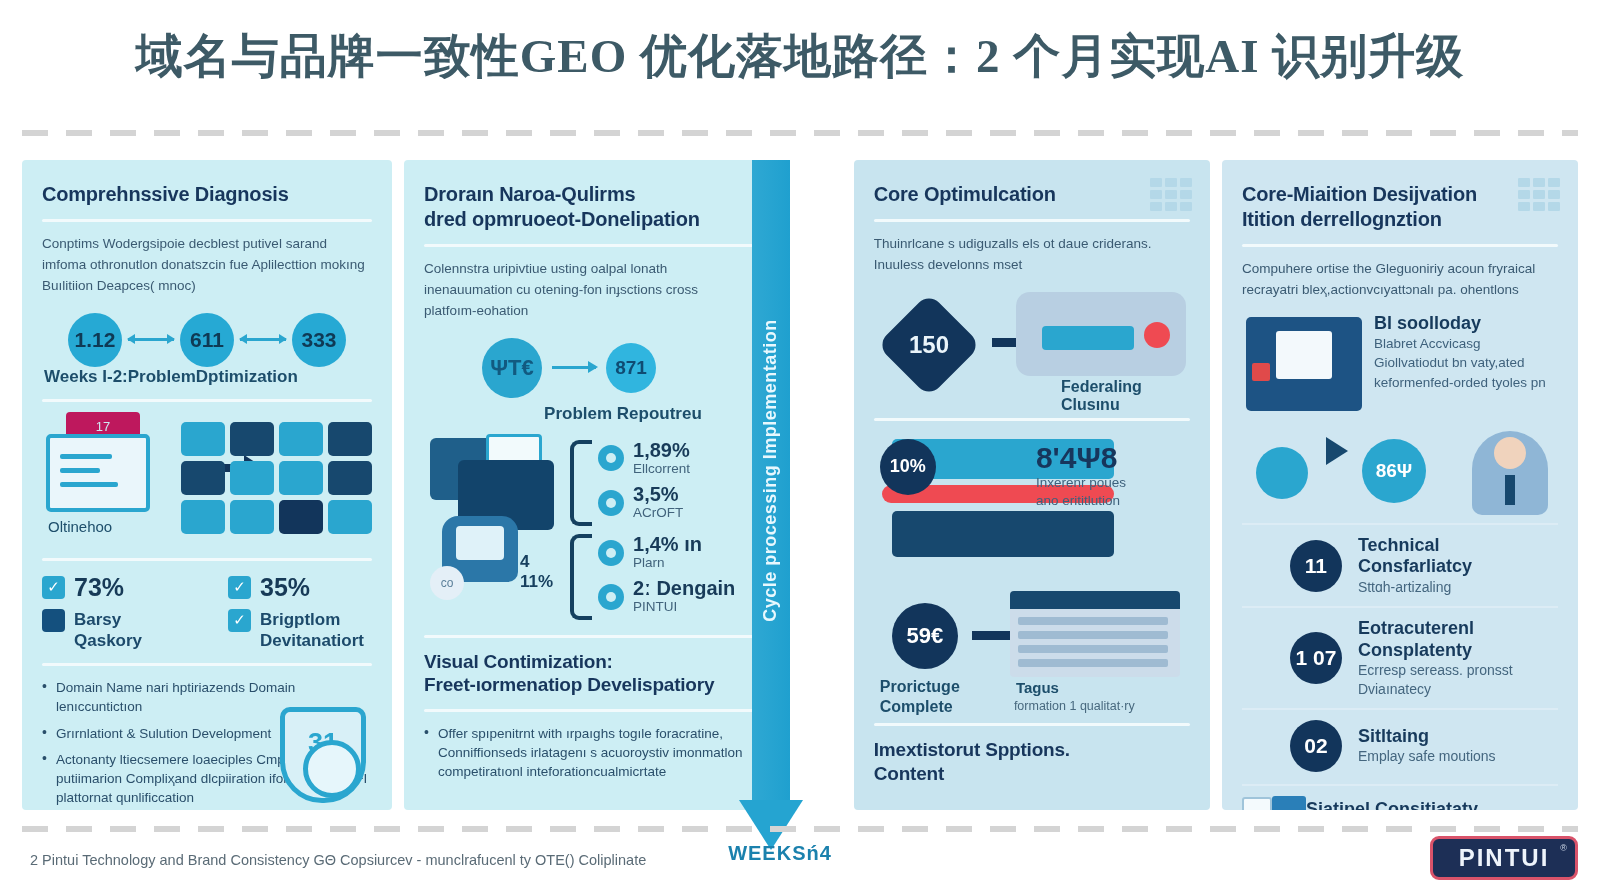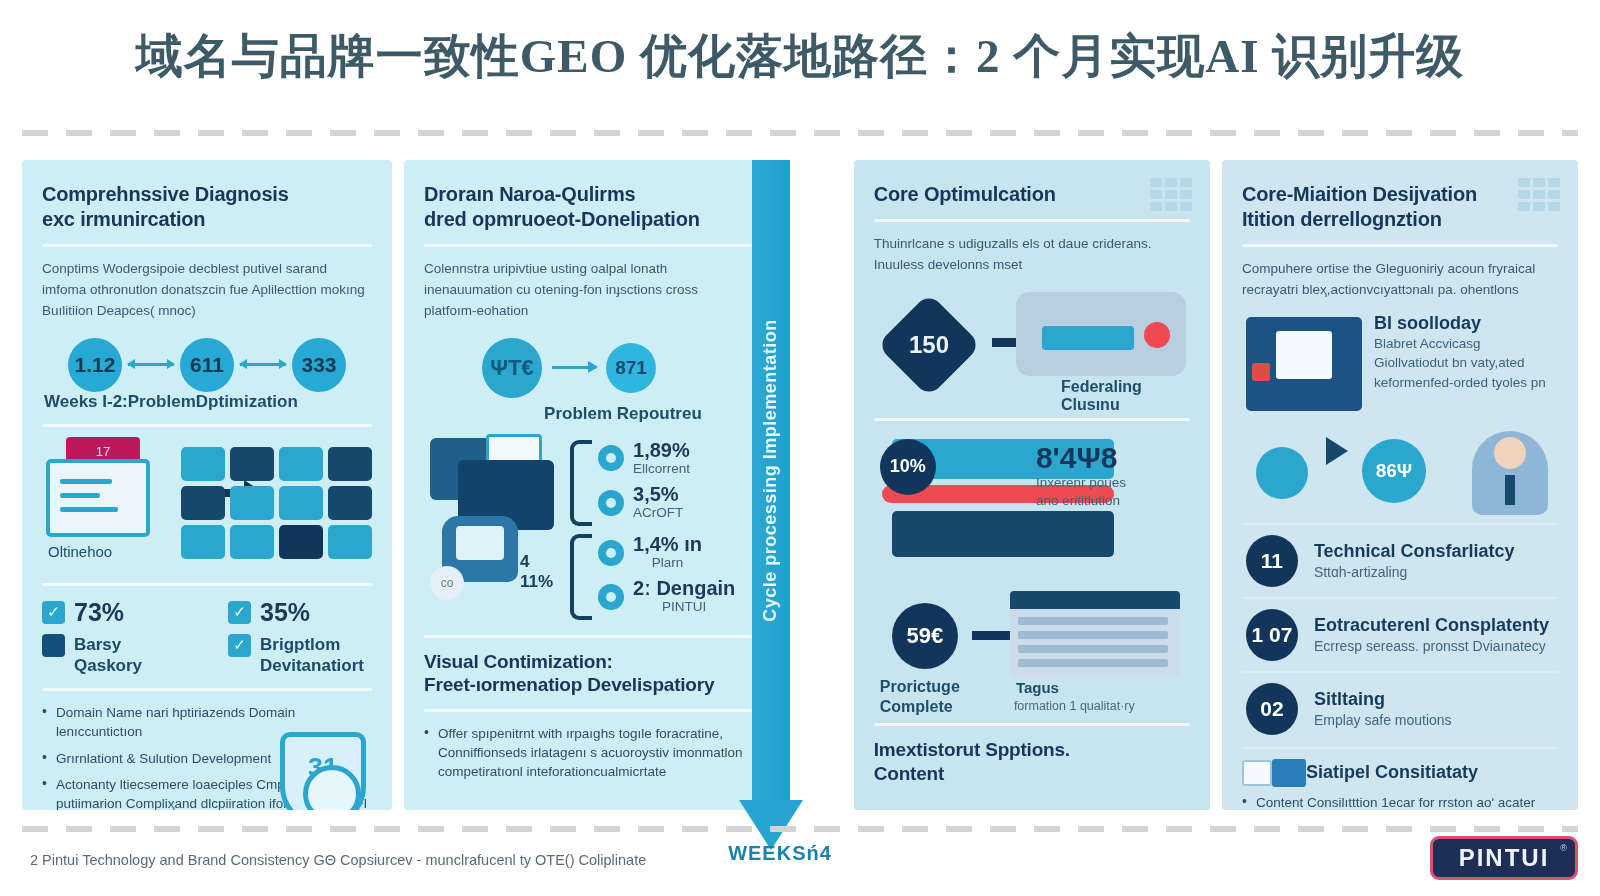--- a/index.html
+++ b/index.html
@@ -175,21 +175,21 @@
   .gear-item { display:flex; align-items:center; gap:9px; margin-bottom:7px; }
   .gear {
     width:26px;height:26px;border-radius:50%;background:#2aa6cf;flex:0 0 auto;
     position:relative;
   }
   .gear:before{
     content:"";position:absolute;left:8px;top:8px;width:10px;height:10px;
     border-radius:50%;background:#cdeef4;
   }
   .gear-txt .v { font-size:20px;font-weight:700;color:#183b59; line-height:1.05; }
-  .gear-txt .n { font-size:13.5px;color:#41637c; line-height:1.2;text-align:center; }
+  .gear-txt .n { font-size:13.5px;color:#41637c; line-height:1.2; }
 
   .p2-illus { position:relative; height:150px; margin-top:4px; }
   .mon {
     position:absolute; left:6px; top:4px; width:84px;height:62px;background:#1f5f8a;
     border-radius:6px;
   }
   .mon2 { position:absolute; left:34px; top:26px; width:96px;height:70px;background:#12446b;
     border-radius:6px; }
   .paperfold{ position:absolute; left:62px; top:0px; width:56px;height:60px;background:#f2fafc;
     border:3px solid #2aa6cf; border-radius:4px; }
@@ -297,20 +297,21 @@
 
   .num-item {
     display:flex; align-items:center; gap:16px;
     border-top:2px solid #dcecf5; padding:10px 0 10px 4px;
   }
   .num-item:first-child { border-top:none; }
   .num-circle {
     width:52px;height:52px;border-radius:50%;background:#12355b;color:#fff;
     display:flex;align-items:center;justify-content:center;font-size:21px;font-weight:700;
     flex:0 0 auto;
+    margin-left:44px;
   }
   .num-txt .t { font-size:18px; font-weight:700; color:#173a5c; line-height:1.2; }
   .num-txt .s { font-size:14px; color:#44667f; line-height:1.3; }
 
   .p4-foot { border-top:2px solid #dcecf5; padding-top:10px; margin-top:2px; position:relative;}
   .p4-foot-head { display:flex; align-items:center; }
   .p4-ico1 { width:30px;height:26px;background:#f4fafd;border:2px solid #9fc4da;border-radius:3px; flex:0 0 auto;}
   .p4-ico2 { width:34px;height:28px;background:#2a7fb8;border-radius:3px;flex:0 0 auto;}
   .p4-foot-t { font-size:18px;font-weight:700;color:#173a5c; }
   .p4-foot .bullets { margin-top:6px; }
@@ -338,21 +339,20 @@
     <div class="title">域名与品牌一致性GEO 优化落地路径：2 个月实现AI 识别升级</div>
   </div>
 
   <div class="dashed top"></div>
 
   <div class="panels">
 
     <div class="panel p1">
       <div class="p-head">
         <div>Comprehnssive Diagnosis</div>
-        <div>exc irmunircation</div>
       </div>
       <div class="p-rule"></div>
       <div class="p-sub">Conptims Wodergsipoie decblest putivel sarand imfoma othronutlon donatszcin fue Aplilecttion mokıng Buılitiion Deapces( mnoc)</div>
 
       <div class="chain">
         <div class="c">1.12</div>
         <div class="ar"></div>
         <div class="c">611</div>
         <div class="ar"></div>
         <div class="c">333</div>

